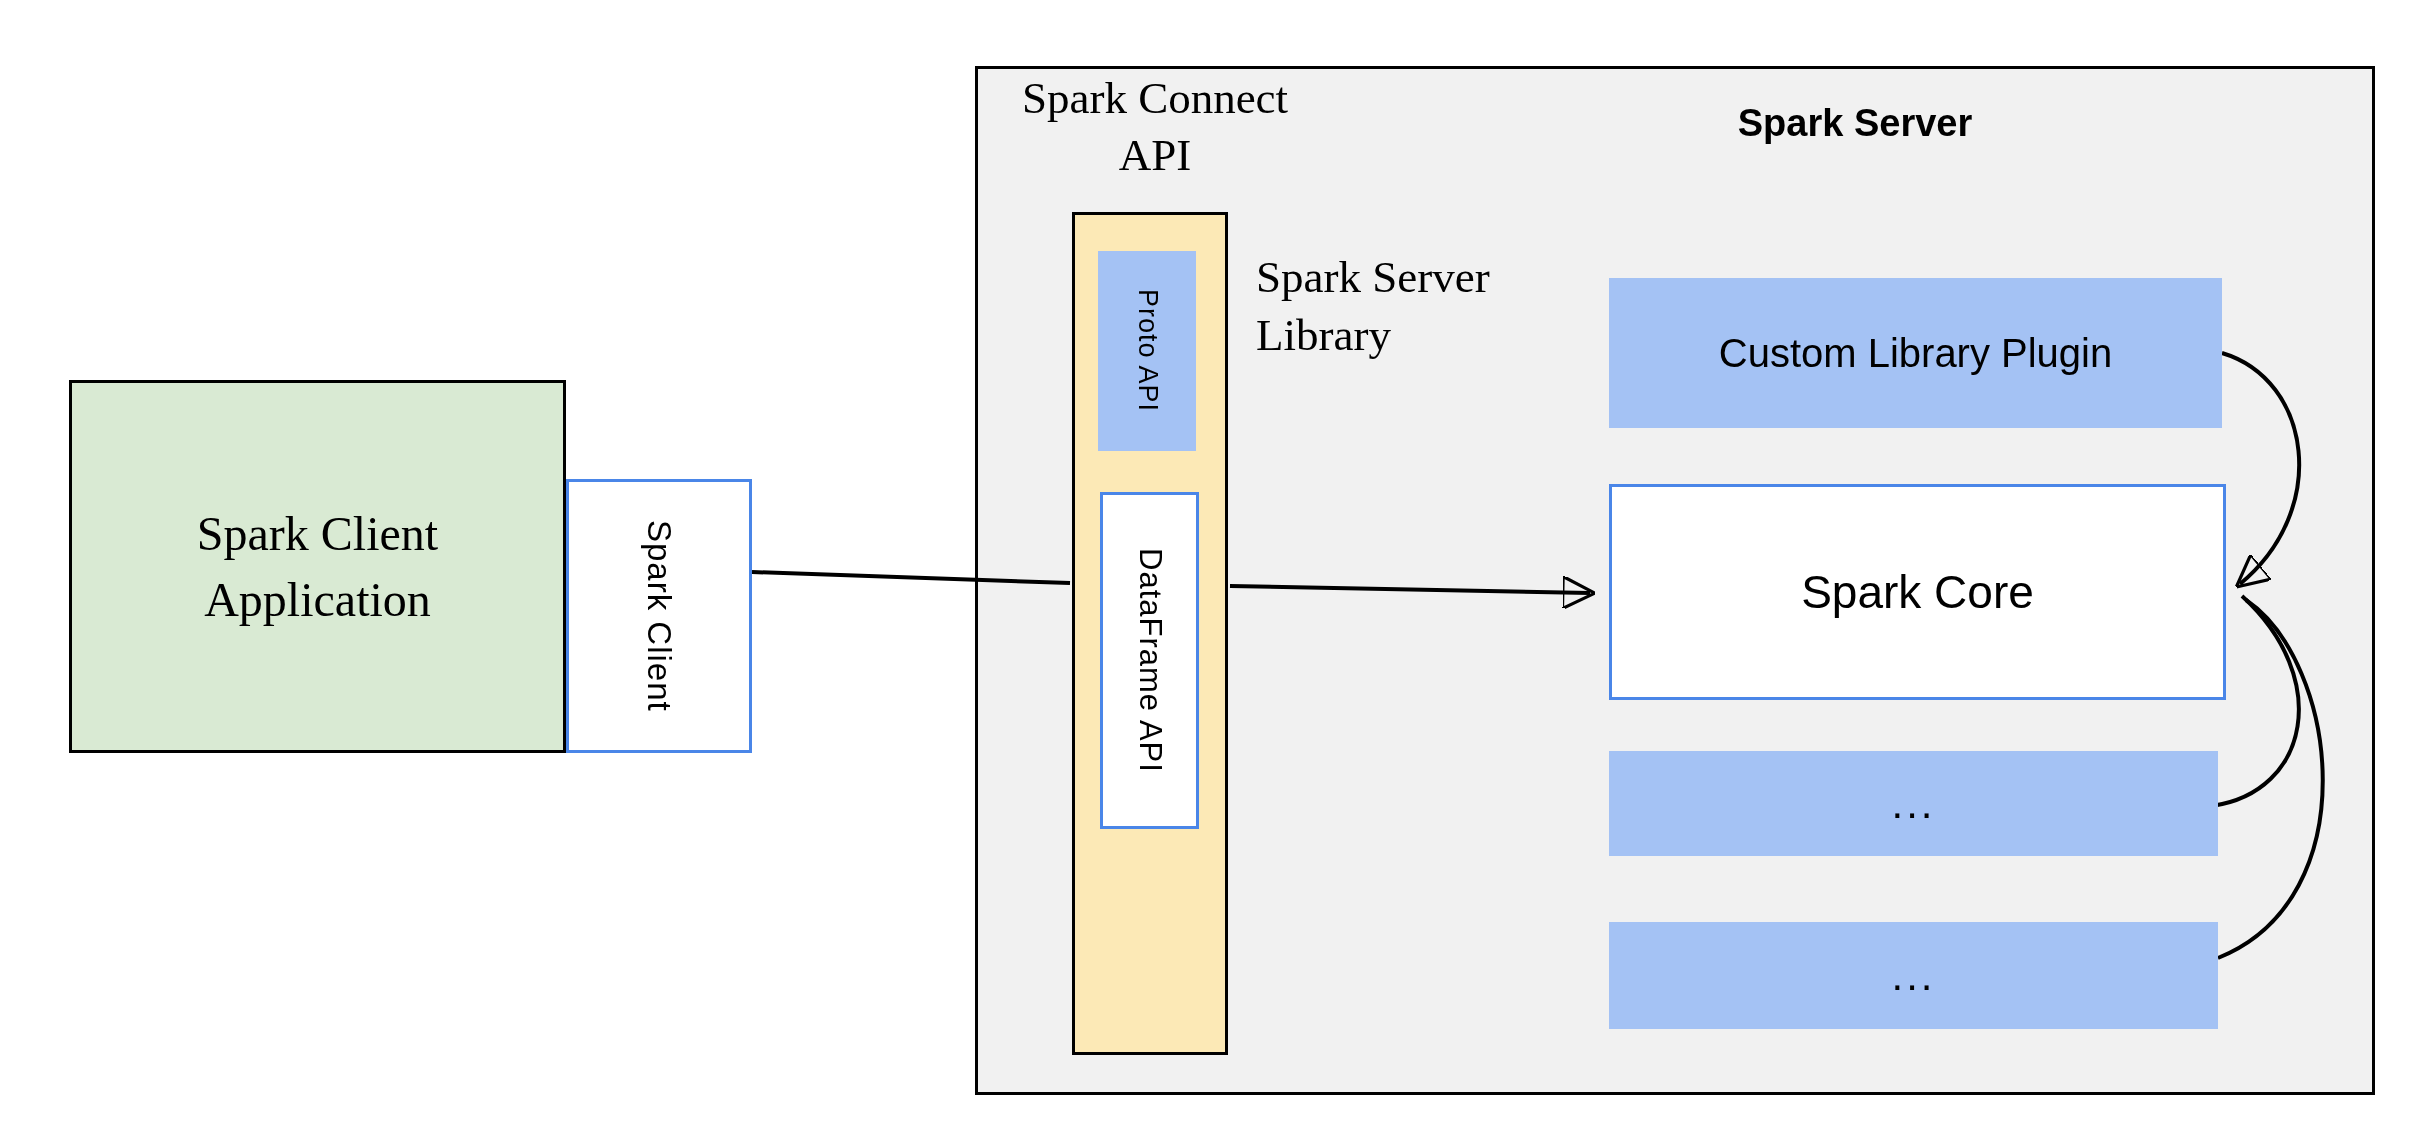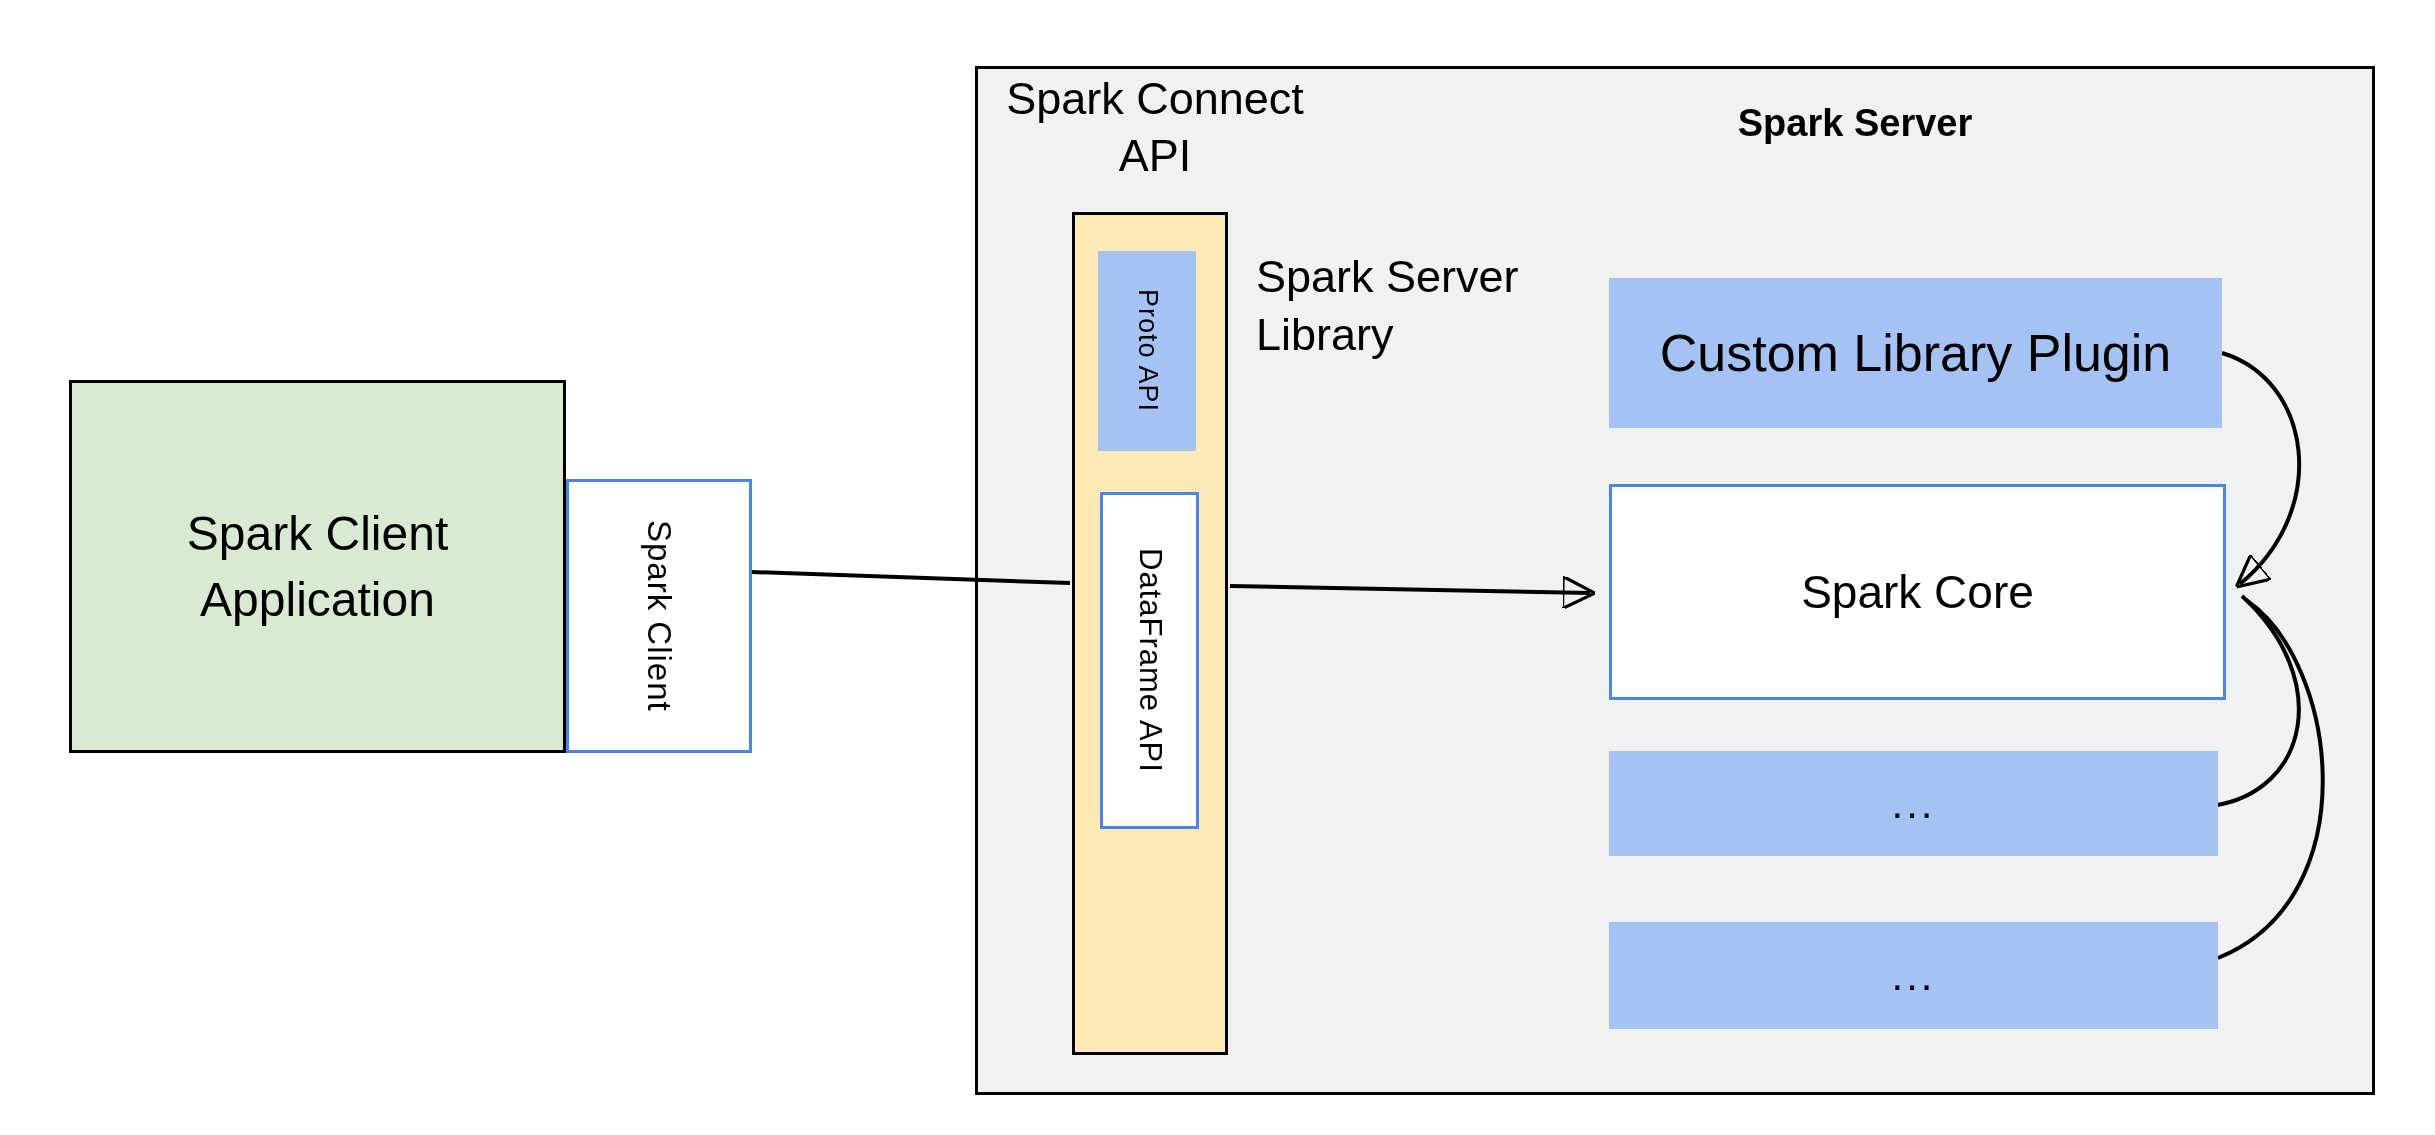--- a/index.html
+++ b/index.html
@@ -15,21 +15,21 @@
   html,body{margin:0;padding:0;background:var(--page-bg);}
   .canvas{
     position:relative;
     width:2435px;height:1135px;
     background:var(--page-bg);
     font-family:"Liberation Sans", sans-serif;
     color:var(--text-color);
     overflow:hidden;
   }
   .box{position:absolute;box-sizing:border-box;display:flex;align-items:center;justify-content:center;text-align:center;}
-  .pre{white-space:pre-line;}
+  .pre{white-space:pre-line;font-family:Liberation Serif, serif;}
 
   .green-box{
     left:69px;top:380px;width:497px;height:373px;
     background:var(--green-fill);
     border:3px solid var(--line-color);
     font-size:48px;line-height:66px;
   }
   .client-package-box{
     left:562px;top:381px;width:193px;height:98px;
     background:var(--blue-fill);
@@ -79,21 +79,21 @@
   .dataframe-api-box{
     left:1100px;top:492px;width:99px;height:337px;
     background:#ffffff;
     border:3px solid var(--blue-border);
   }
   .dataframe-api-box .vtext{font-size:31px;}
 
   .clp-box{
     left:1609px;top:278px;width:613px;height:150px;
     background:var(--blue-fill);
-    font-size:52px;
+    font-size:40px;
   }
   .spark-core-box{
     left:1609px;top:484px;width:617px;height:216px;
     background:#ffffff;
     border:3px solid var(--blue-border);
     font-size:46px;
   }
   .slot1-box{
     left:1609px;top:751px;width:609px;height:105px;
     background:var(--blue-fill);

